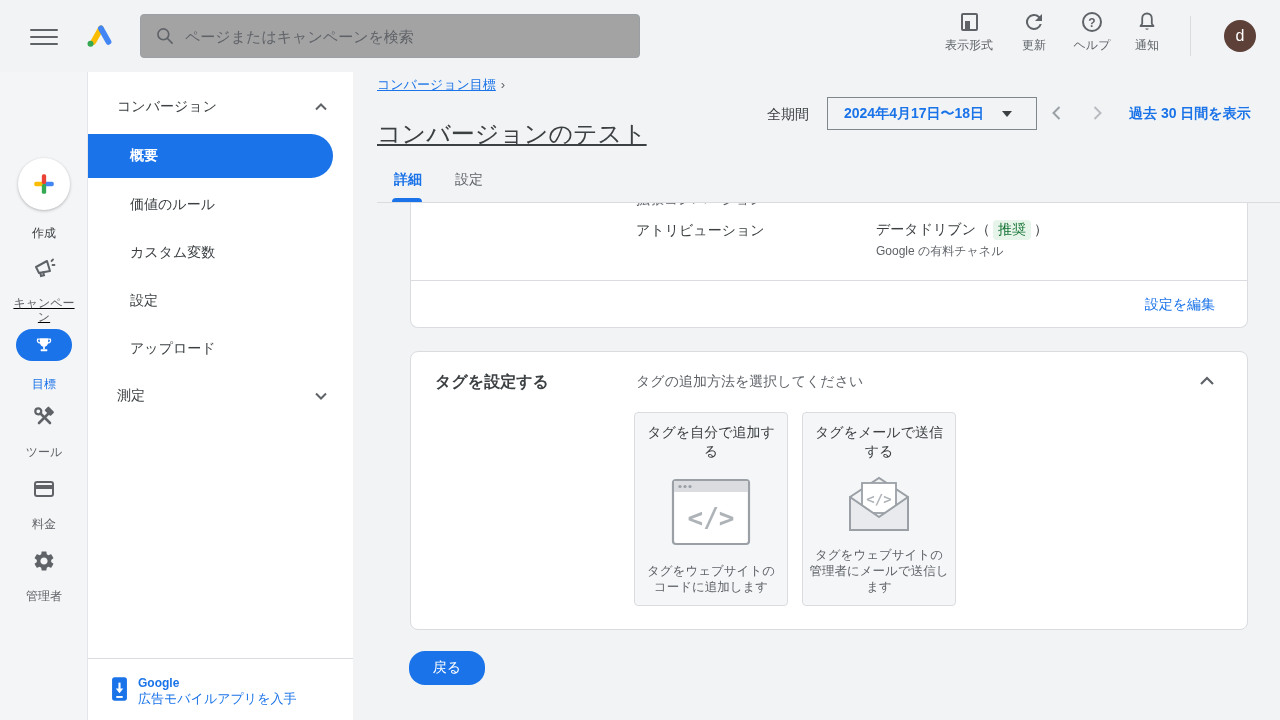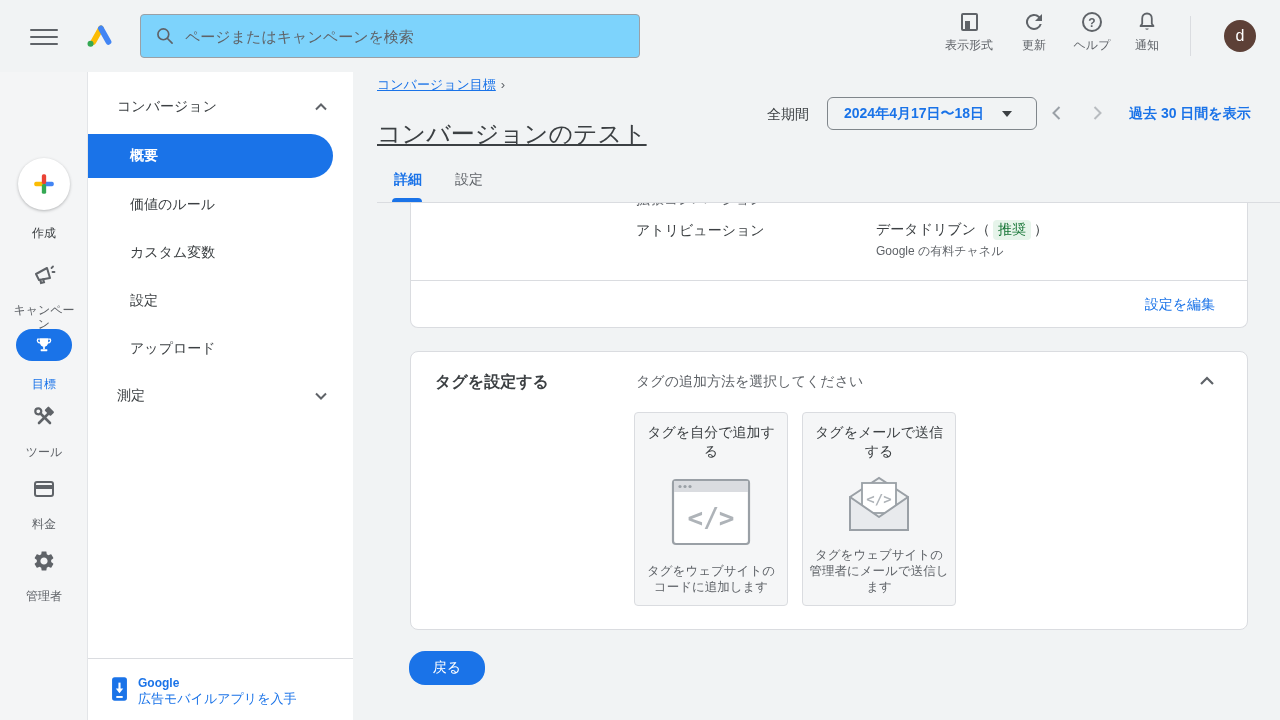--- a/index.html
+++ b/index.html
@@ -6,21 +6,21 @@
   html,body { width:1280px; height:720px; }
   body { font-family:"Liberation Sans", sans-serif; background:#f1f3f4; overflow:hidden; }
   #app { position:relative; width:1280px; height:720px; background:#f1f3f4; }
   .abs { position:absolute; }
 
   
   .topbar { left:0; top:0; width:1280px; height:72px; background:#f1f3f4; }
   .hamburger { left:30px; top:24px; width:28px; height:24px; cursor:pointer; }
   .hamburger span { display:block; height:2.5px; background:#5f6368; margin:4.5px 0; border-radius:1px; }
   .adslogo { left:84px; top:22px; width:28px; height:28px; cursor:pointer; }
-  .searchbox { left:140px; top:14px; width:500px; height:44px; background:#7dd3fc; border:1px solid #9aa0a6; border-radius:4px; display:flex; align-items:center; padding:0 14px; }
+  .searchbox { left:140px; top:14px; width:500px; height:44px; background:#a3a3a3; border:1px solid #9aa0a6; border-radius:4px; display:flex; align-items:center; padding:0 14px; }
   .searchbox input { border:none; outline:none; flex:1; font-size:15px; color:#3c4043; margin-left:10px; font-family:"Liberation Sans",sans-serif; background:transparent; }
   .searchbox input::placeholder { color:#5f6368; opacity:1; }
   .tb-action { top:10px; width:66px; height:52px; display:flex; flex-direction:column; align-items:center; cursor:pointer; color:#5f6368; }
   .tb-action .lbl { font-size:12px; margin-top:3px; white-space:nowrap; }
   .tb-divider { left:1190px; top:16px; width:1px; height:40px; background:#dadce0; }
   .avatar { left:1224px; top:20px; width:32px; height:32px; border-radius:50%; background:#5d4037; color:#fff; font-size:16px; display:flex; align-items:center; justify-content:center; cursor:pointer; }
 
   
   .rail { left:0; top:72px; width:88px; height:648px; background:#f4f5f6; border-right:1px solid #e3e5e8; }
   .rail-item { width:88px; display:flex; flex-direction:column; align-items:center; cursor:pointer; }
@@ -39,21 +39,21 @@
   .promo-txt { margin-left:10px; color:#1a73e8; }
   .promo-l1 { font-size:12px; font-weight:bold; line-height:15px; }
   .promo-l2 { font-size:13px; line-height:16px; }
 
   
   .breadcrumb { left:377px; top:76px; font-size:13px; color:#1a73e8; cursor:pointer; }
   .breadcrumb a { color:#1a73e8; text-decoration:underline; }
   .crumb-sep { color:#5f6368; margin-left:5px; text-decoration:none; font-size:13px; }
   .page-title { left:377px; top:118px; font-size:24px; color:#3c4043; font-weight:400;text-decoration:underline; }
   .period-label { left:767px; top:106px; font-size:14px; color:#3c4043; }
-  .datebox { left:827px; top:97px; width:210px; height:33px; border:1px solid #80868b; border-radius:6px; background:transparent; display:flex; align-items:center; justify-content:space-between; padding:0 24px 0 16px; cursor:pointer; }
+  .datebox { left:827px; top:97px; width:210px; height:33px; border:1px solid #80868b; border-radius:0; background:transparent; display:flex; align-items:center; justify-content:space-between; padding:0 24px 0 16px; cursor:pointer; }
   .datebox .dtxt { color:#1a73e8; font-size:14px; font-weight:bold; }
   .caret { width:0; height:0; border-left:5px solid transparent; border-right:5px solid transparent; border-top:6px solid #3c4043; }
   .datenav { top:104px; width:18px; height:18px; cursor:pointer; }
   .last30 { left:1129px; top:105px; font-size:14px; font-weight:bold; color:#1a73e8; cursor:pointer; }
   .tab { top:171px; font-size:14px; cursor:pointer; }
   .tab.active { color:#1a73e8; font-weight:bold; }
   .tab.idle { color:#5f6368; }
   .tabline { left:377px; top:202px; width:903px; height:1px; background:#dadce0; }
   .tabind { left:392px; top:198px; width:30px; height:4px; background:#1a73e8; border-radius:4px 4px 0 0; }
 
@@ -152,21 +152,21 @@
         <svg width="26" height="26" viewBox="0 0 24 24">
           <rect x="3" y="10" width="9" height="4" rx="1.5" fill="#fbbc04"></rect>
           <rect x="12" y="10" width="9" height="4" rx="1.5" fill="#4285f4"></rect>
           <rect x="10" y="3" width="4" height="9" rx="1.5" fill="#ea4335"></rect>
           <rect x="10" y="12" width="4" height="9" rx="1.5" fill="#34a853"></rect>
         </svg>
       </div>
       <span class="rail-lbl" style="color:#3c4043;">作成</span>
     </div>
 
-    <div class="abs rail-item" style="top:191px;">
+    <div class="abs rail-item" style="top:184px;text-decoration:underline;">
       <svg width="24" height="24" viewBox="0 0 24 24">
         <path d="M4 11l11-6 3 10-11 2-3-6z" fill="none" stroke="#5f6368" stroke-width="2" stroke-linejoin="round"></path>
         <path d="M8 16l1 4 3-.8-1-3.6" fill="none" stroke="#5f6368" stroke-width="2"></path>
         <line x1="19.5" y1="5" x2="21" y2="3.5" stroke="#5f6368" stroke-width="1.8" stroke-linecap="round"></line>
         <line x1="20.5" y1="9" x2="22.5" y2="9" stroke="#5f6368" stroke-width="1.8" stroke-linecap="round"></line>
       </svg>
       <span class="rail-lbl" style="width:66px;">キャンペーン</span>
     </div>
 
     <div class="abs rail-item" style="top:257px;">

